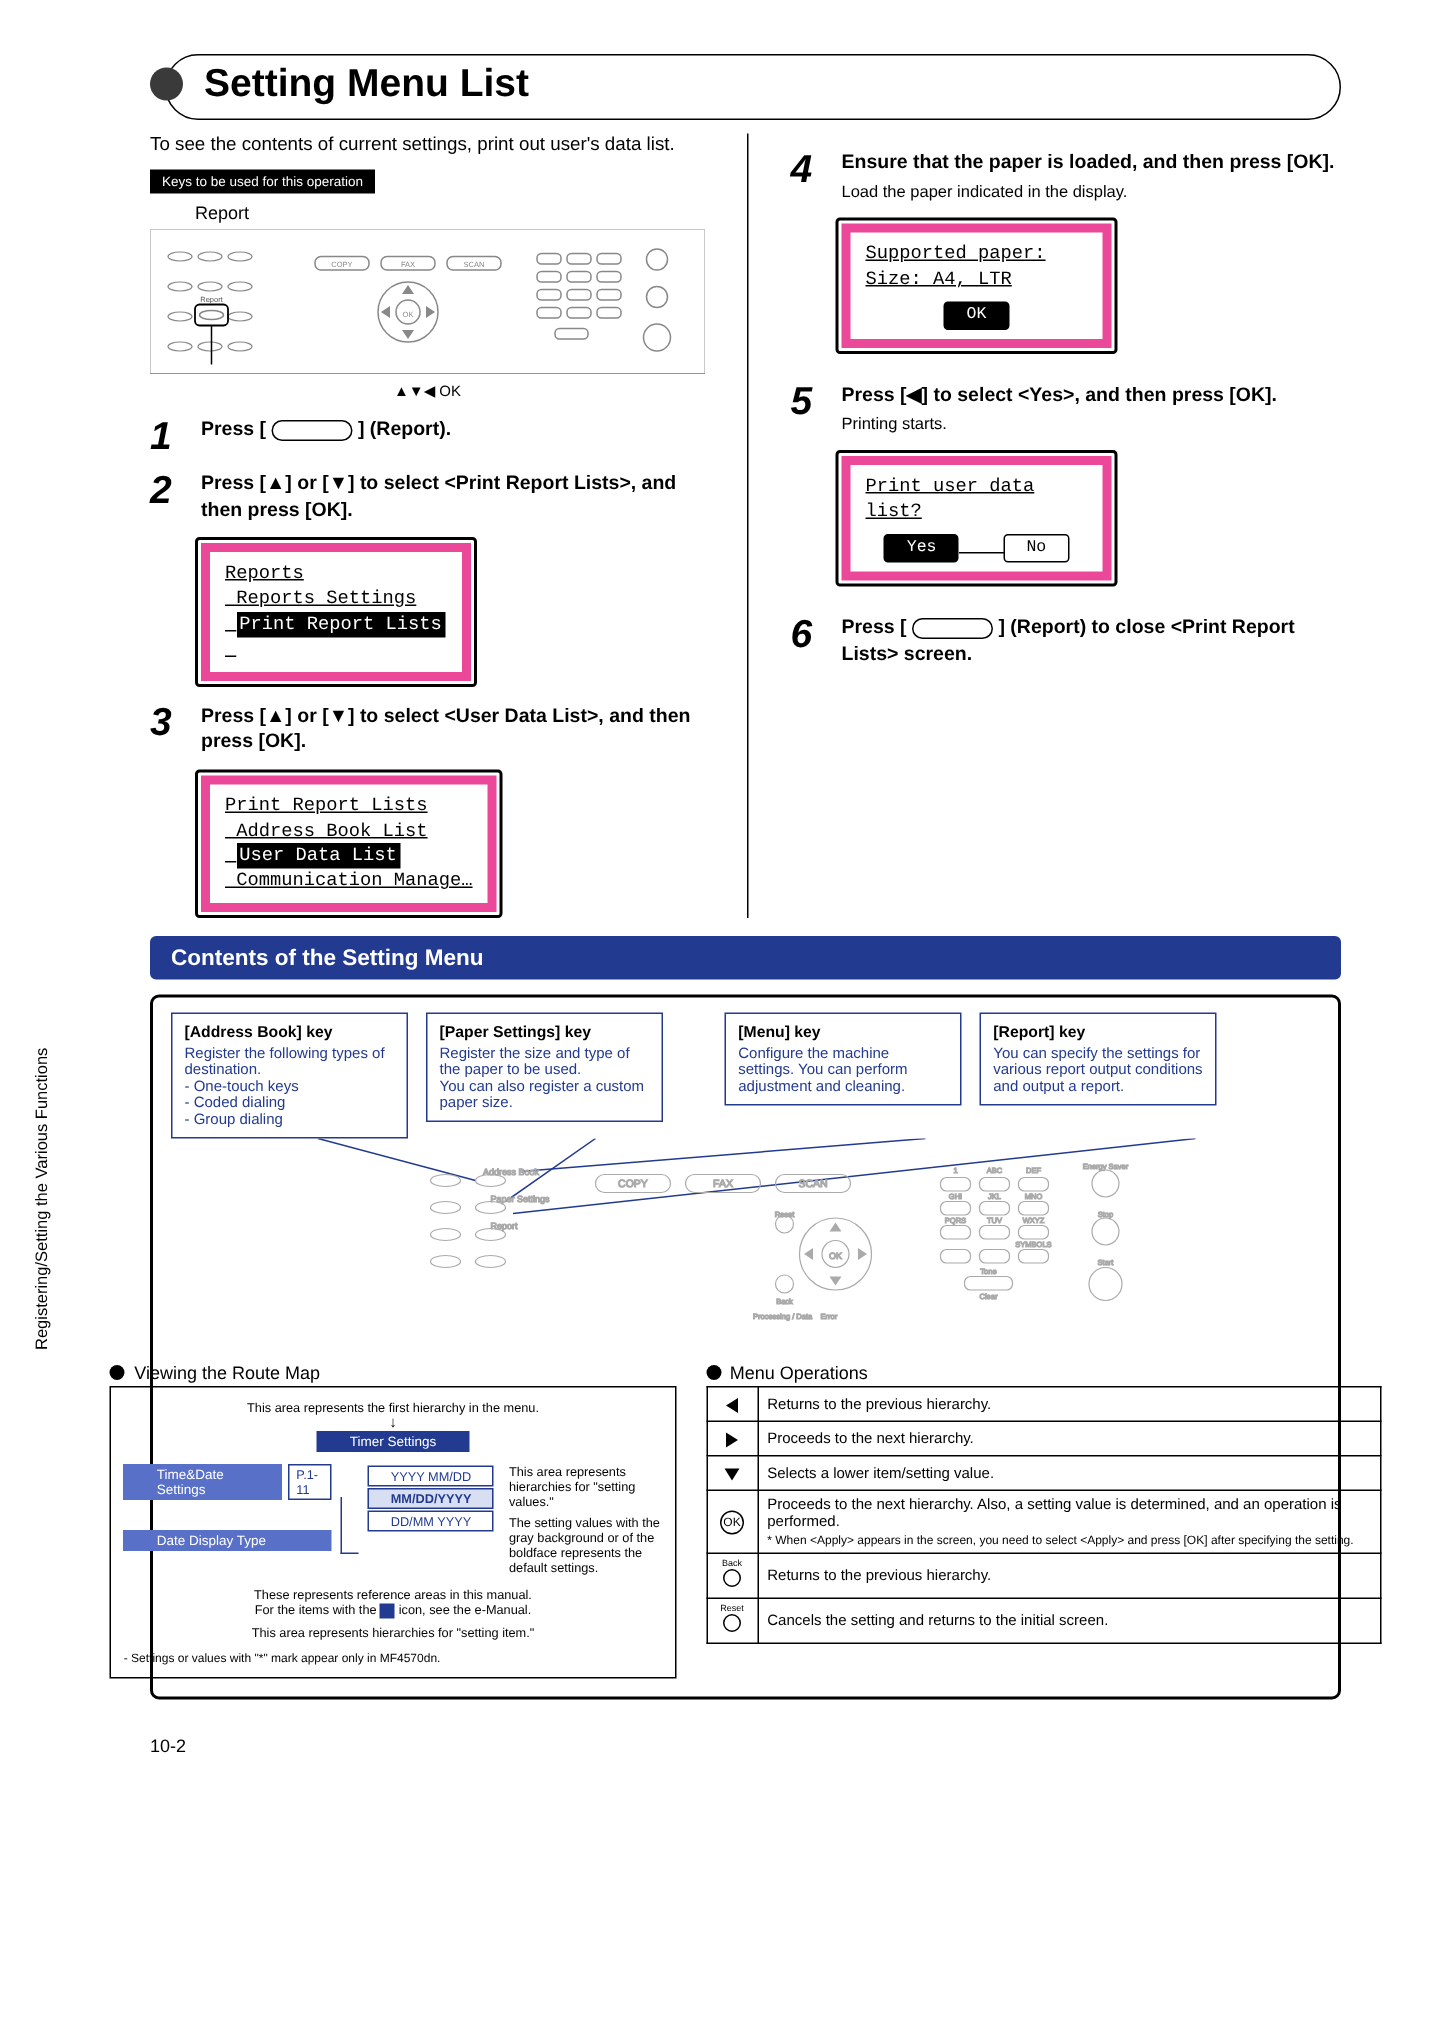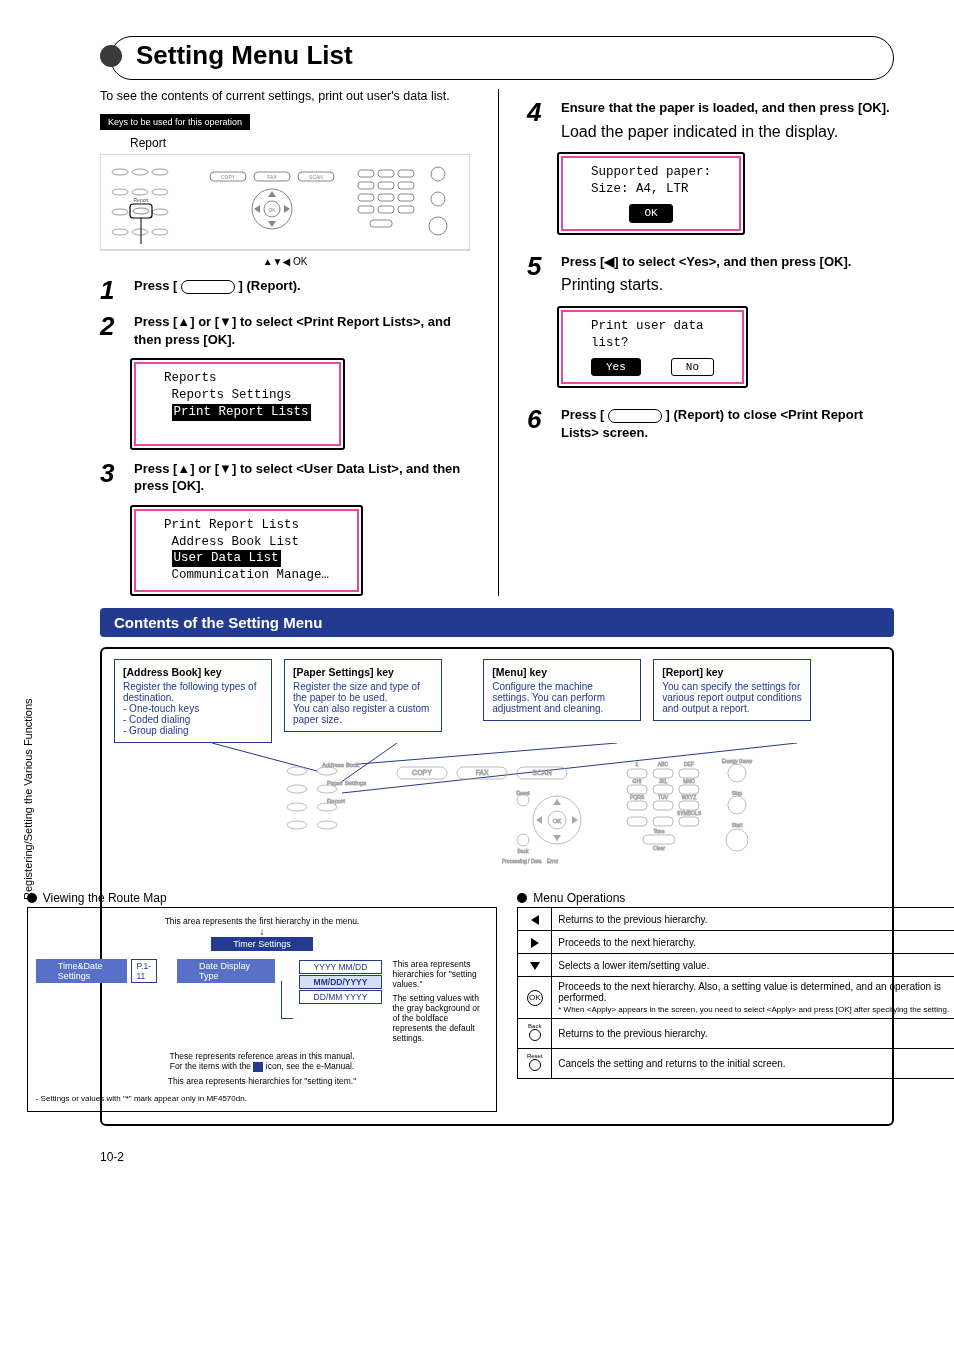--- a/index.html
+++ b/index.html
@@ -13,23 +13,23 @@
   .section-bar { background: #223a8f; color: #fff; font-size: 15px; font-weight: 700; padding: 6px 14px; border-radius: 4px; margin: 12px 0 10px 0;}
   .intro { font-size: 12.5px; margin-bottom:8px;}
   .two-col { display:flex; gap:28px; }
   .col { flex:1; }
   .sep { width:1px; background:#000; align-self:stretch;}
   .panel-keys-head { background:#000000; color:#fff; font-size:9px; padding:3px 8px; display:inline-block;}
   .report-label { font-size: 12px; margin:6px 0 4px 30px;}
   .step { display:flex; align-items:flex-start; gap:10px; margin:10px 0 6px 0; }
   .step-num { font-size: 26px; font-weight: 900; font-style: italic; width:24px; flex-shrink:0; line-height:1;}
   .step-body { font-size: 13px; font-weight: 700; line-height:1.35;}
-  .step-sub { font-size: 16px; font-weight:400; margin-top:4px;}
+  .step-sub { font-size: 11px; font-weight:400; margin-top:4px;}
   .lcd { border:2px solid #000; border-radius:3px; display:inline-block; padding:2px; margin-left:30px; margin-top:4px;}
-  .lcd-inner { border:2px solid #ec4899; padding:6px 28px; font-family:"Courier New",monospace; font-size:12.5px; line-height:1.35; min-width:180px;}
+  .lcd-inner { border:6px solid #ec4899; padding:6px 10px; font-family:"Courier New",monospace; font-size:12.5px; line-height:1.35; min-width:180px;text-decoration:underline;}
   .lcd-row { white-space:pre;}
   .lcd-hl { background:#000; color:#fff; padding:0 2px; display:inline-block;}
   .lcd-btn-row { text-align:center; margin-top:6px;}
   .lcd-btn { display:inline-block; border:1px solid #000; border-radius:3px; padding:1px 14px; font-size:11px; font-family:"Courier New",monospace;}
   .lcd-btn.filled { background:#000; color:#fff;}
   .oval { display:inline-block; border:1px solid #000; border-radius:10px; width:54px; height:14px; vertical-align:middle;}
   .page-num { font-size: 12px; margin-top:24px;}
   .key-box { border:1px solid #223a8f; padding:6px 8px; font-size:10px; color:#223a8f; width:158px;}
   .key-box .kt { font-weight:700; color:#000; font-size:10.5px; margin-bottom:3px;}
   .menu-op-table { border:1px solid #000; border-collapse:collapse; font-size:10px; width:450px;}
@@ -316,21 +316,21 @@
       <div class="rm-col1">
         <div class="rm-title">
             <span class="rm-dot"></span>
             <span>Viewing the Route Map</span>
           </div>
         <div class="rm-box">
           <div class="rm-note">This area represents the first hierarchy in the menu.</div>
           <div class="arrow-down-small">↓</div>
           <div style="text-align:center;"><span class="rm-bar">Timer Settings</span></div>
           <div style="display:flex; align-items:flex-start; gap:6px; margin-top:8px;">
-            <div style="display:flex; flex-direction:row; gap:20px;">
+            <div style="display:flex; flex-direction:column; gap:20px;">
               <div style="display:flex; align-items:center; gap:4px;">
                 <span class="rm-bar lite">Time&amp;Date Settings</span>
                 <span class="rm-tag">P.1-11</span>
               </div>
               <span class="rm-bar lite">Date Display Type</span>
             </div>
             <div style="border-left:1px solid #223a8f; border-bottom:1px solid #223a8f; width:14px; height:38px; margin-top:22px;"></div>
             <div>
               <span class="rm-opt">YYYY MM/DD</span>
               <span class="rm-opt bold">MM/DD/YYYY</span>

